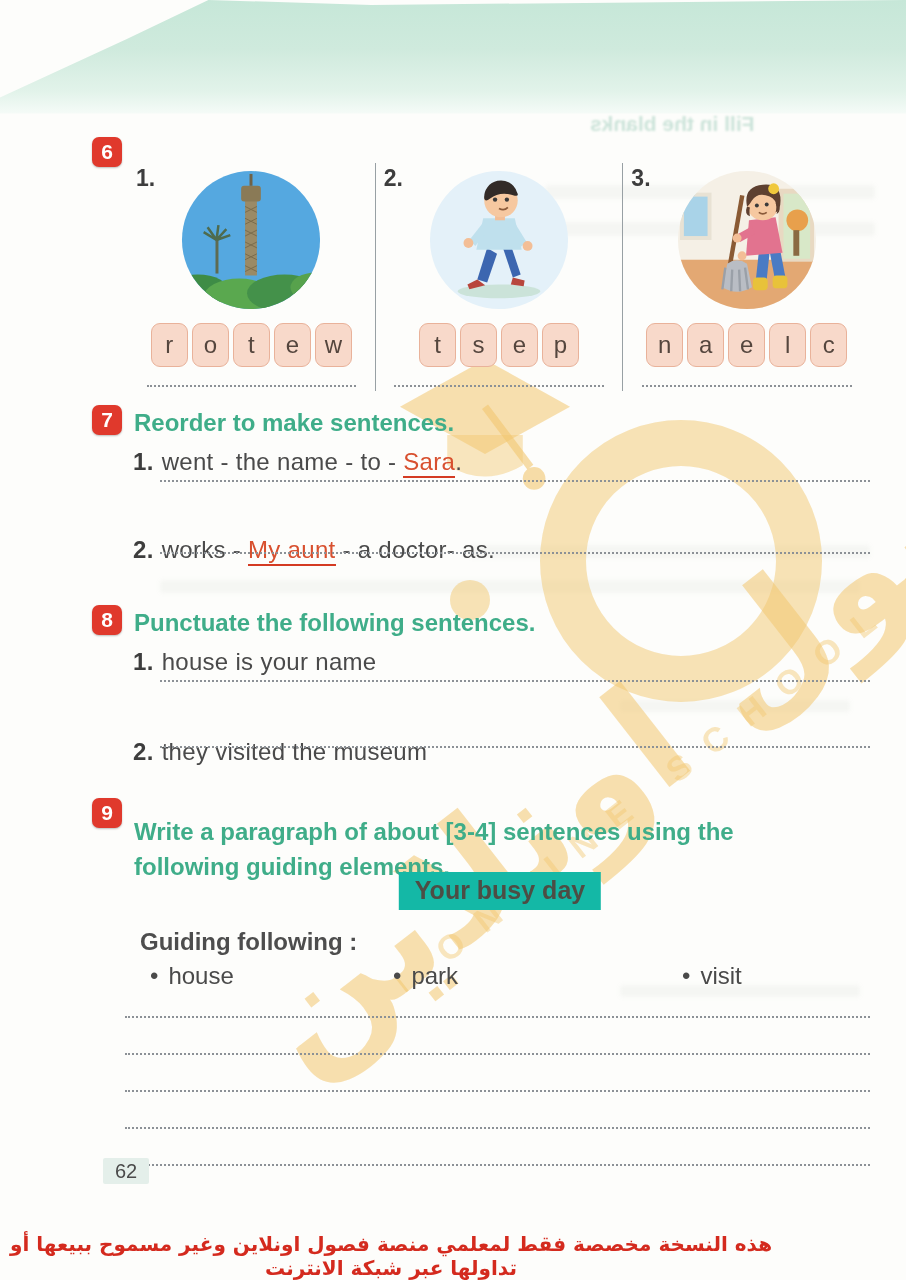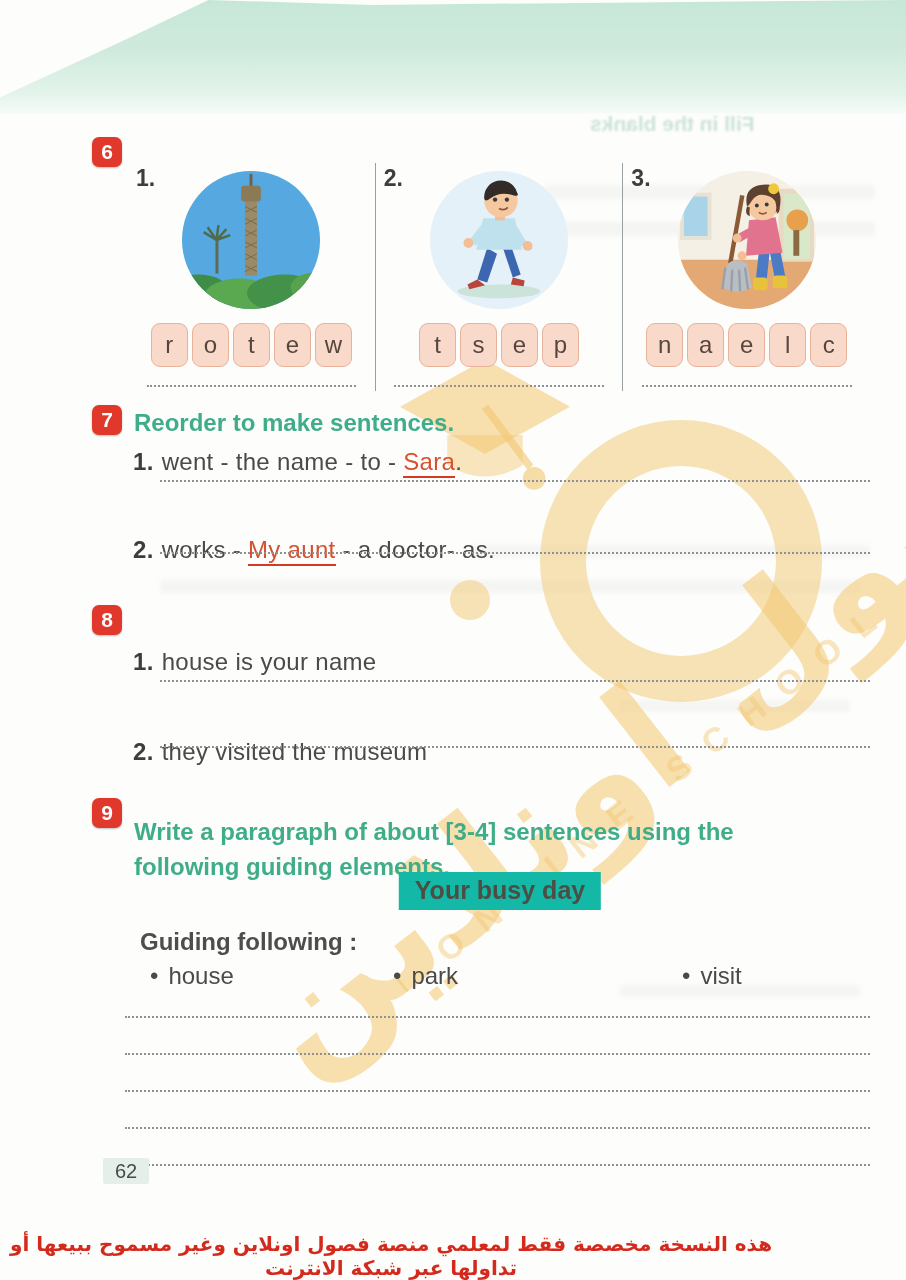--- a/index.html
+++ b/index.html
@@ -222,20 +222,21 @@
   <span class="n">1.</span><span>went - the name - to - </span><span class="hl">Sara</span><span>.</span>
 </div>
 <div class="abs answer-dots" style="top:480px;left:160px;width:710px;"></div>
 <div class="abs sent" style="top:520px;left:133px;margin-top:16px;">
   <span class="n">2.</span><span>works - </span><span class="hl">My aunt</span><span> - a doctor- as.</span>
 </div>
 <div class="abs answer-dots" style="top:552px;left:160px;width:710px;"></div>
 
 <div class="abs ex-header" style="top:605px;left:92px;width:700px;">
   <span class="badge">8</span>
+  <span class="ex-title">Punctuate the following sentences.</span>
 </div>
 <div class="abs sent" style="top:648px;left:133px;">
   <span class="n">1.</span><span>house is your name</span>
 </div>
 <div class="abs answer-dots" style="top:680px;left:160px;width:710px;"></div>
 <div class="abs sent" style="top:722px;left:133px;margin-top:16px;">
   <span class="n">2.</span><span>they visited the museum</span>
 </div>
 <div class="abs answer-dots" style="top:746px;left:160px;width:710px;"></div>
 

